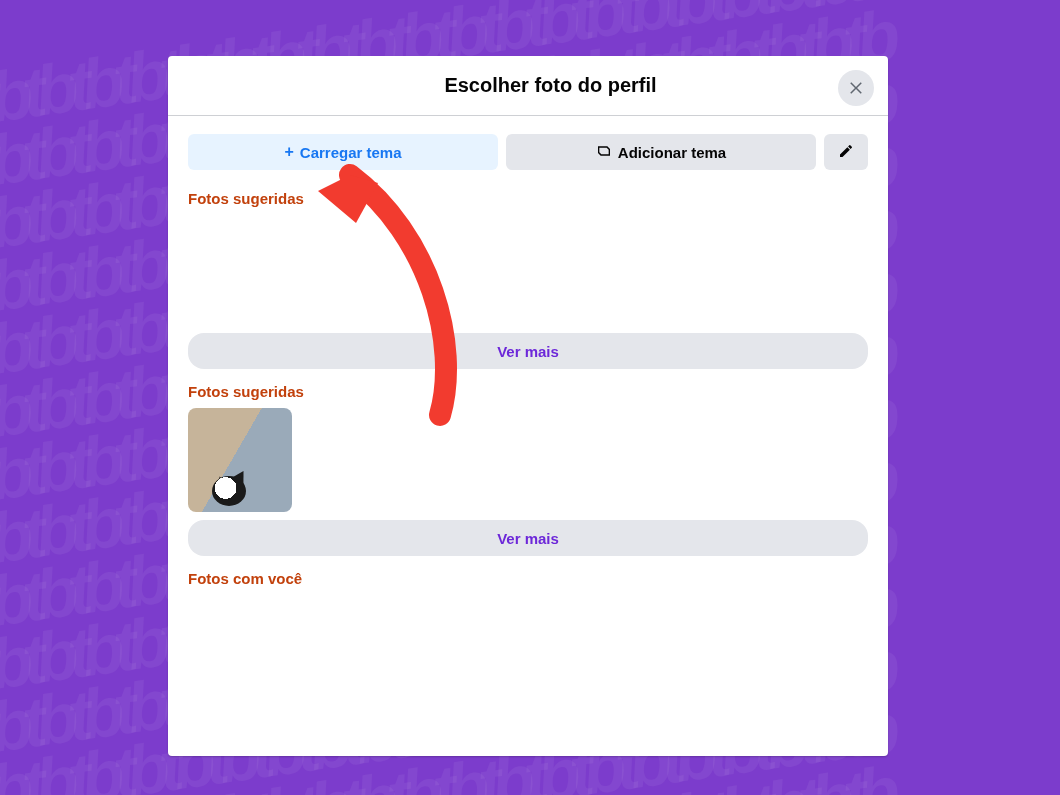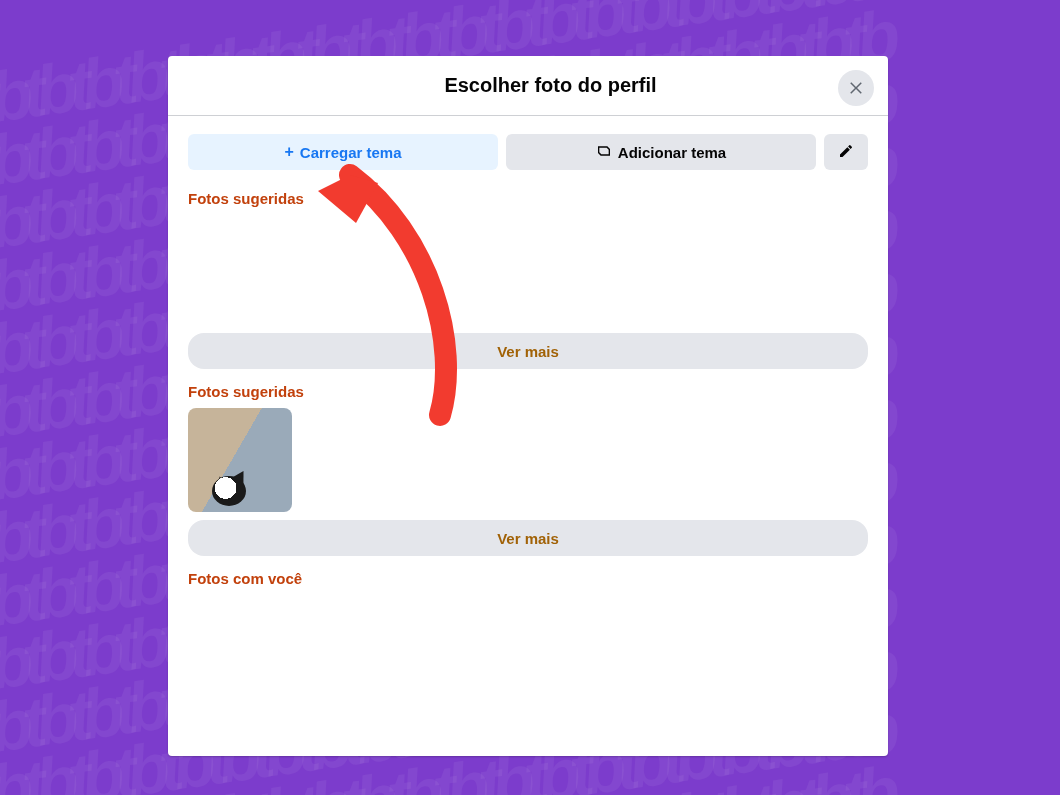--- a/index.html
+++ b/index.html
@@ -121,21 +121,21 @@
     height: 110px;
   }
   .ver-mais-btn {
     width: 100%;
     height: 36px;
     background: #e4e6eb;
     border: none;
     border-radius: 16px;
     font-size: 15px;
     font-weight: 600;
-    color: #a16207;
+    color: #6d28d9;
     cursor: pointer;
     margin-top: 8px;
   }
 
   .thumb {
     width: 104px; height: 104px;
     border-radius: 8px;
     background: linear-gradient(120deg,#c6b49a 0 45%,#9aaab9 45% 100%);
     position: relative;
     overflow: hidden;

